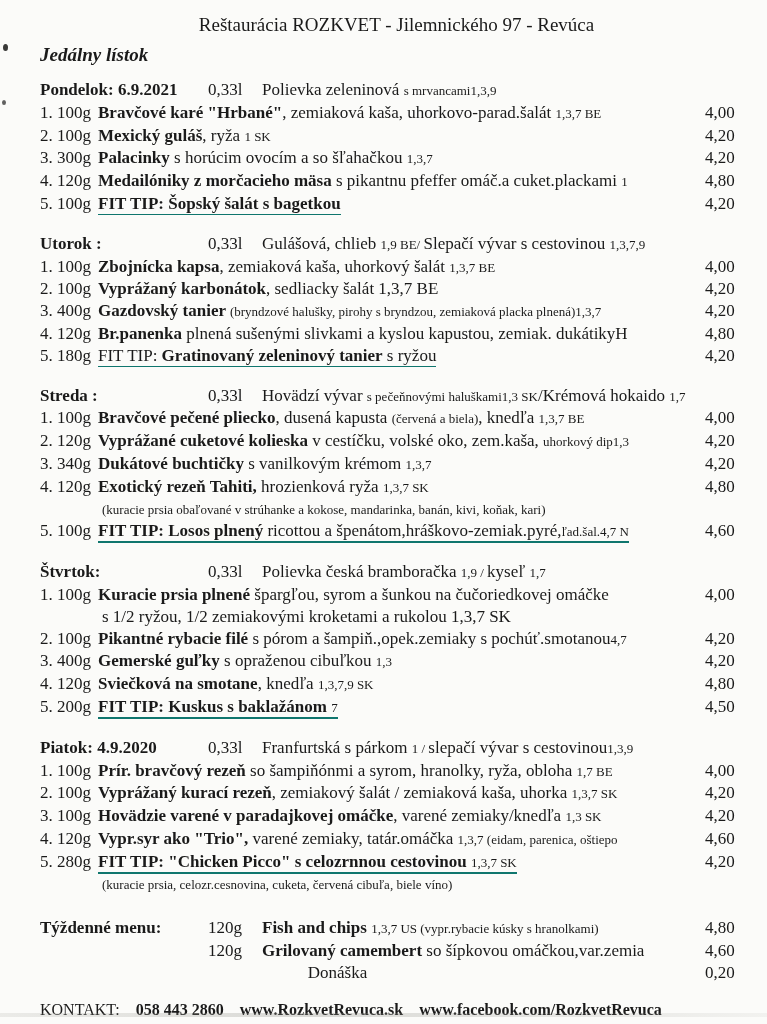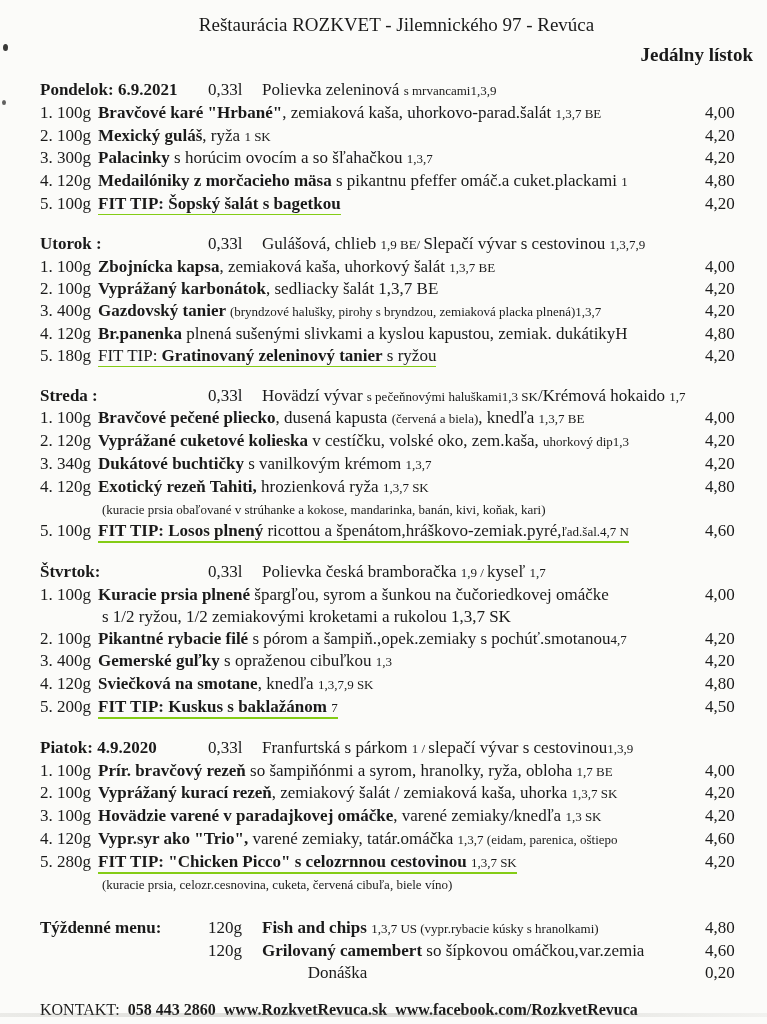--- a/index.html
+++ b/index.html
@@ -3,37 +3,37 @@
 <meta charset="utf-8">
 <style>
   html,body{margin:0;padding:0;}
   body{
     width:767px;height:1024px;overflow:hidden;position:relative;
     background:#fbfbf9;color:#1a1a1a;
     font-family:"Liberation Serif","DejaVu Serif",serif;
   }
   .page{padding:14px 14px 0 40px;}
   .title{font-size:19px;text-align:center;}
-  .subtitle{font-size:19px;font-weight:bold;text-align:right;margin-top:8px;}
+  .subtitle{font-size:19px;font-weight:bold;text-align:left;margin-top:8px;font-style:italic;}
   .line{display:flex;align-items:baseline;font-size:17px;line-height:21.8px;white-space:nowrap;}
   .dlabel{font-weight:bold;flex:0 0 168px;overflow:hidden;}
   .size{flex:0 0 54px;}
   .content{flex:1 1 auto;min-width:0;overflow:hidden;}
   .price{flex:0 0 48px;}
   .b{font-weight:bold;}
   .sm{font-size:13px;}
   .pre{margin-right:7px;}
-  .fitwrap{border-bottom:2px solid #84cc16;padding-bottom:1px;}
+  .fitwrap{border-bottom:2px solid #0f766e;padding-bottom:1px;}
   .sub{padding-left:62px;}
   .day{margin-top:18px;}
   .day.first{margin-top:13px;}
   .weekly{margin-top:22px;}
   .donaska .content{text-align:center;padding-right:70px;}
   .footer{margin-top:15px;font-size:16px;}
-  .footer .seg{font-weight:bold;margin-left:8px;}
+  .footer .seg{font-weight:bold;margin-left:16px;}
   .smudge{position:absolute;bottom:7px;left:0;width:100%;height:4px;
     background:linear-gradient(90deg,rgba(160,160,152,.18),rgba(140,140,132,.30) 40%,rgba(160,160,152,.10));}
   .speck{position:absolute;background:#3a3a38;border-radius:50%;}
   .speck1{left:3px;top:44px;width:5px;height:7px;}
   .speck2{left:2px;top:100px;width:4px;height:5px;opacity:.8;}
 </style>
 </head>
 <body>
 
 <div class="page">

